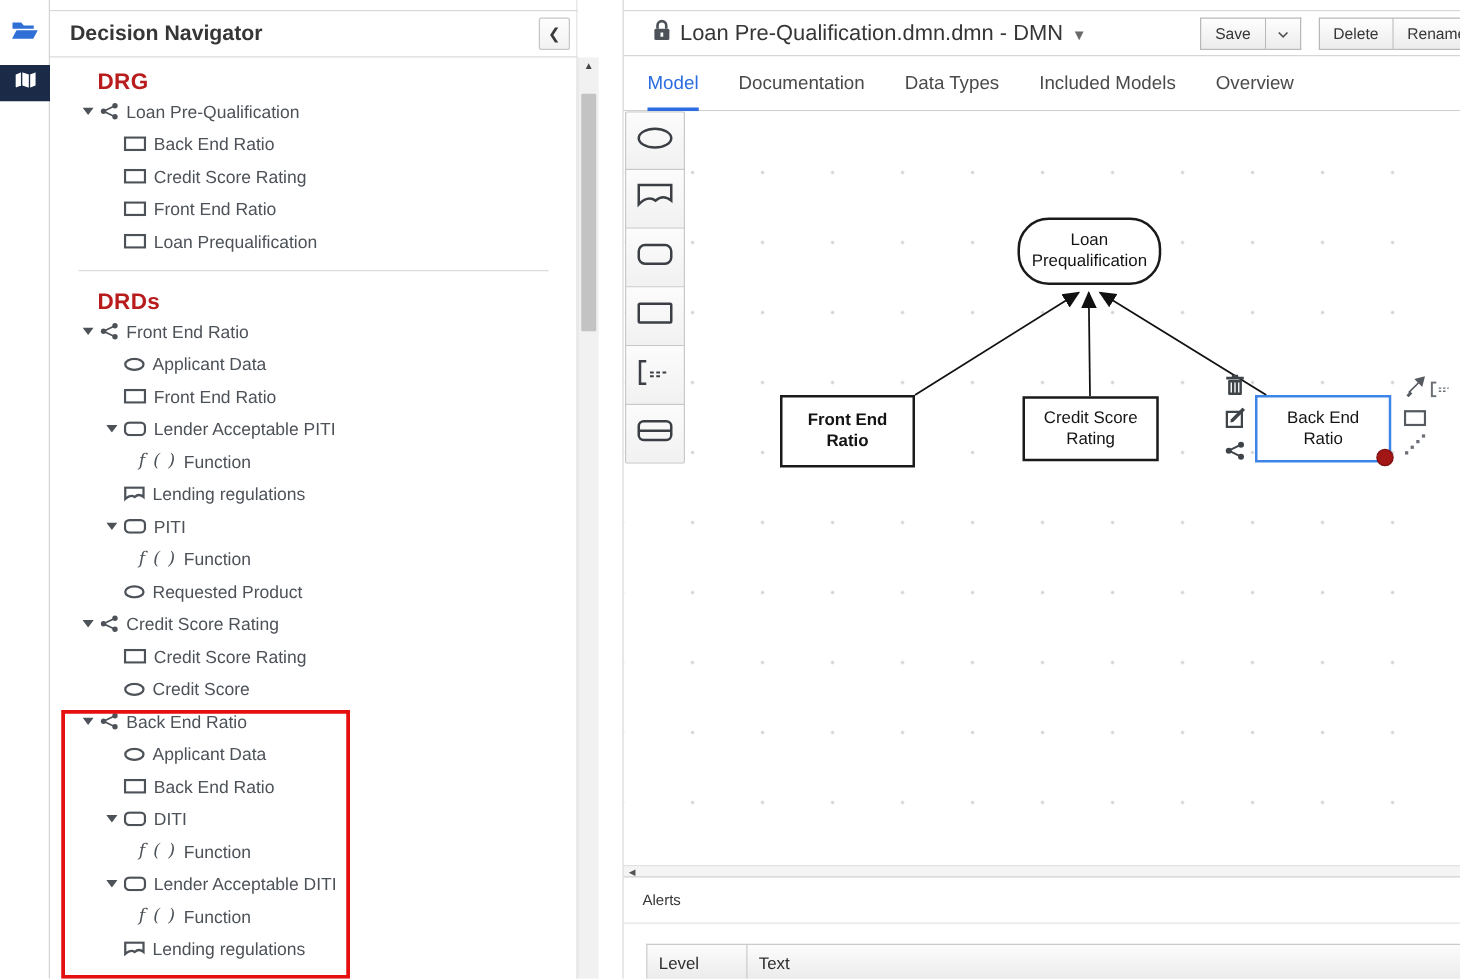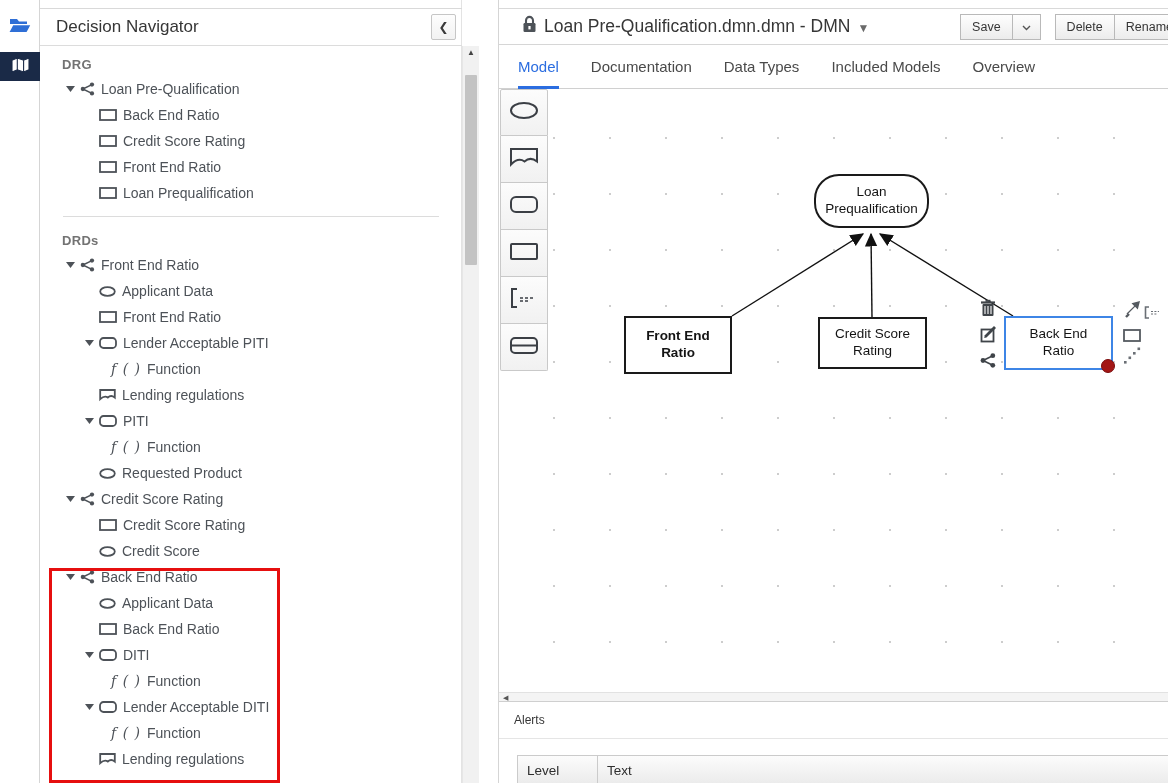--- a/index.html
+++ b/index.html
@@ -10,25 +10,25 @@
   html,body{width:1168px;height:783px;overflow:hidden;}
   body{font-family:"Liberation Sans","DejaVu Sans",sans-serif;background:#fff;color:var(--txt);position:relative;}
 
   
   .rail{position:absolute;left:0;top:0;width:40px;height:783px;background:#fff;border-right:1px solid var(--border);}
   .rail-btn{width:40px;height:30px;display:flex;align-items:center;justify-content:center;margin-top:12px;}
   .rail-btn.tile{background:var(--tile);height:29px;margin-top:10px;}
 
   
   .nav-panel{position:absolute;left:40px;top:0;width:422px;height:783px;background:#fff;border-right:1px solid #e3e3e3;}
-  .nav-head{position:absolute;left:0;top:8px;width:422px;height:38px;border-top:1px solid #d9d9d9;border-bottom:1px solid #dcdcdc;display:flex;align-items:center;}
+  .nav-head{position:absolute;left:0;top:8px;width:422px;height:38px;border-top:1px solid #d9d9d9;border-bottom:1px solid #dcdcdc;display:flex;align-items:center;font-weight:bold;}
   .nav-title{font-size:17px;color:var(--dark);padding-left:16px;}
   .collapse-btn{position:absolute;right:6px;top:5px;width:25px;height:26px;border:1px solid #c6c6c6;border-radius:2px;background:linear-gradient(#fdfdfd,#f2f2f2);color:#3a3a3a;font-size:12px;display:flex;align-items:center;justify-content:center;cursor:pointer;}
   .nav-tree{position:absolute;left:0;top:46px;width:422px;bottom:0;overflow:hidden;padding-top:8px;}
-  .sec-label{height:22px;line-height:22px;padding-left:22px;font-size:13px;font-weight:bold;color:#737373;letter-spacing:.3px;}
+  .sec-label{height:22px;line-height:22px;padding-left:38px;font-size:18px;font-weight:bold;color:#b91c1c;letter-spacing:.3px;}
   .sec-label.drds{margin-top:13px;}
   .tree-sep{border:none;border-top:1px solid #dcdcdc;margin:10px 23px 0 23px;}
   .tree-row{height:26px;display:flex;align-items:center;font-size:14px;color:var(--txt);cursor:pointer;}
   .tree-row .caret{width:14px;display:flex;align-items:center;}
   .tree-row .t-icon{display:flex;align-items:center;margin-right:6px;}
   .tree-row.lvl1{padding-left:26px;}
   .tree-row.lvl2{padding-left:59px;}
   .tree-row.lvl2.has-caret{padding-left:45px;}
   .tree-row.lvl3{padding-left:71px;}
   .fx{font-family:"DejaVu Serif","Liberation Serif",serif;font-style:italic;font-size:14px;color:var(--txt);letter-spacing:1px;}

